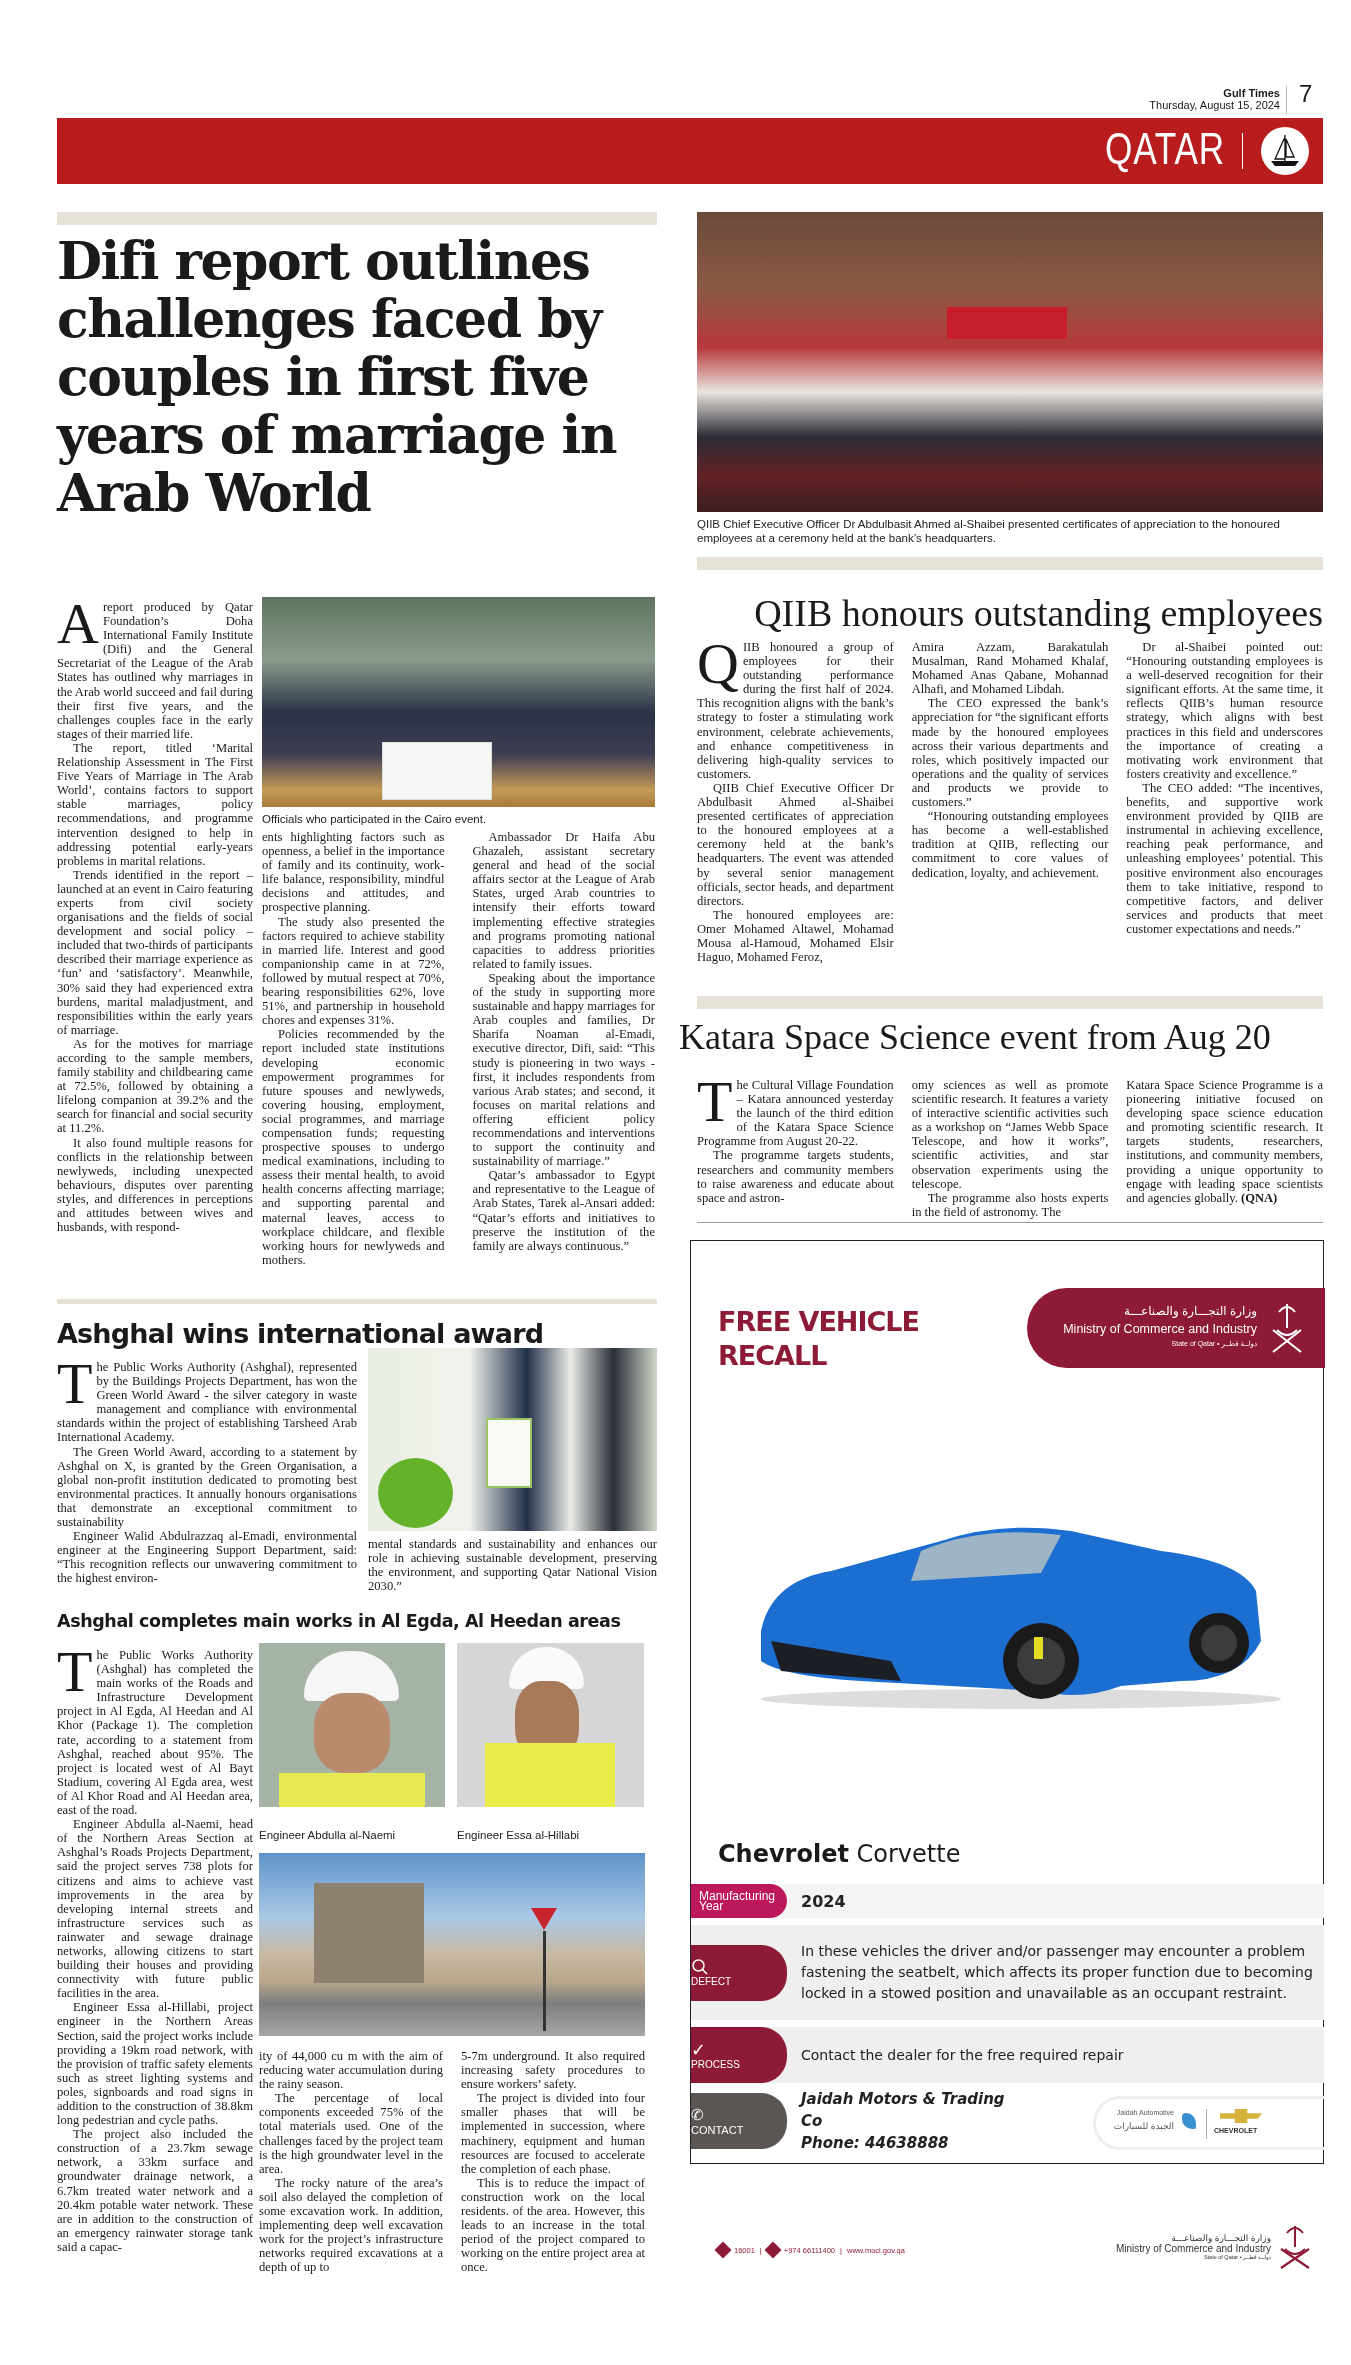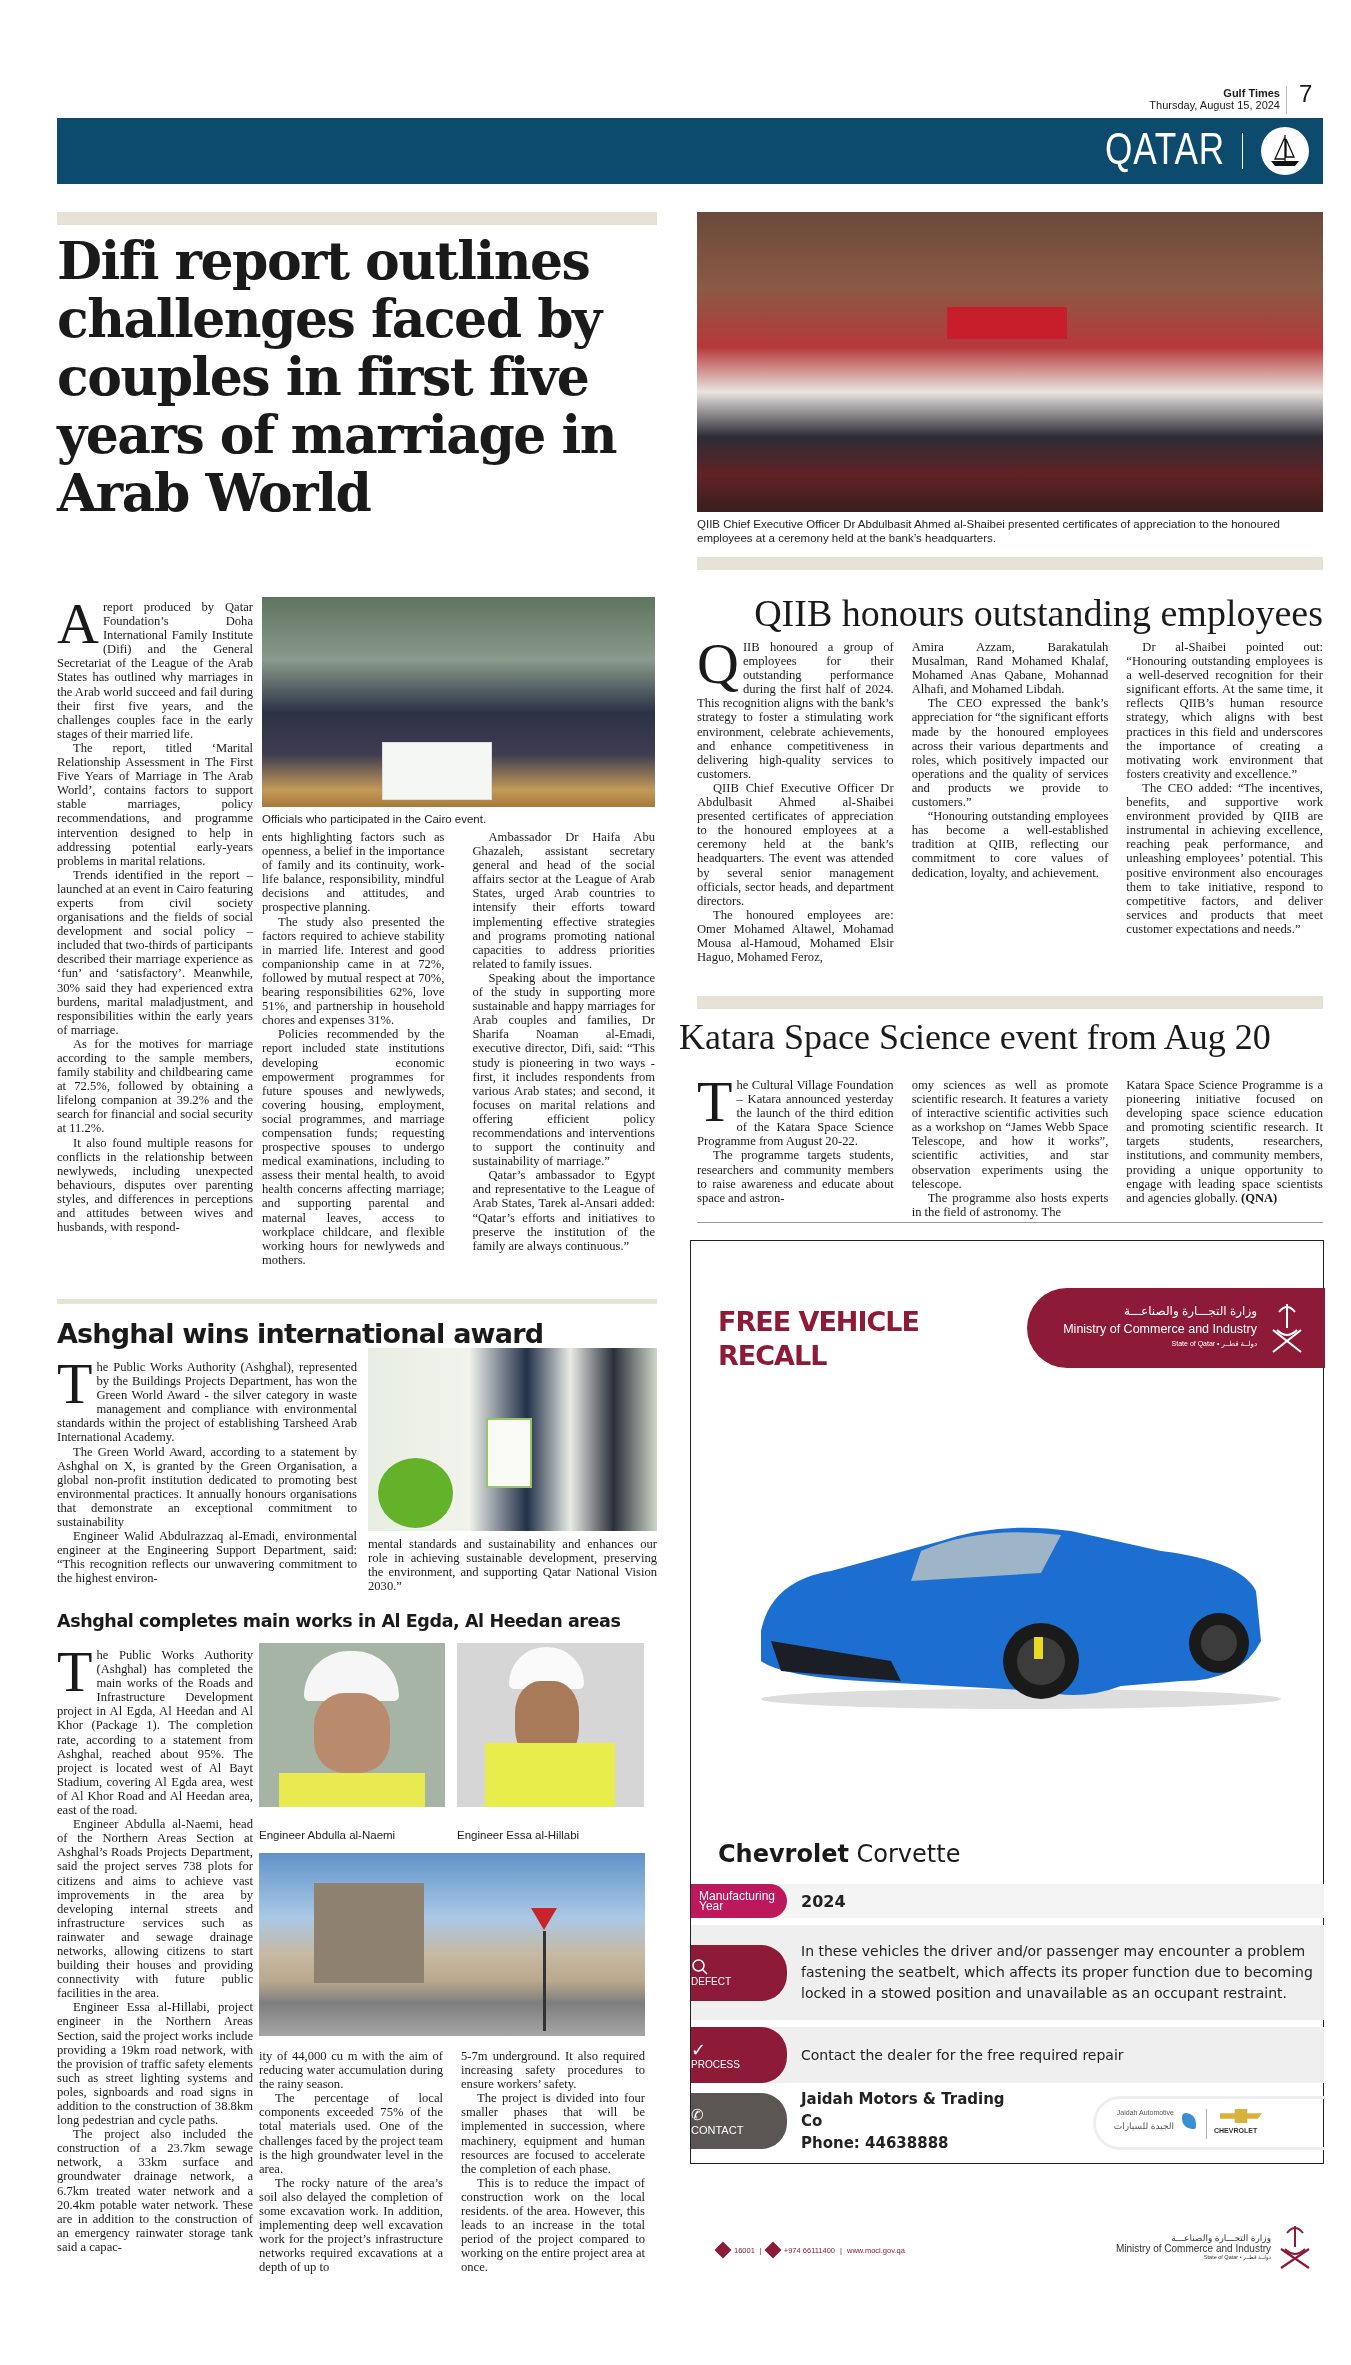--- a/index.html
+++ b/index.html
@@ -13,21 +13,21 @@
   .caption { font-family: "Liberation Sans", sans-serif; font-size: 11.5px; line-height: 14px; color: #222; }
   .tanbar { background: #e6e3d6; height: 13px; }
   .photo { overflow: hidden; }
   .cols { display: flex; gap: 28px; }
   .cols > div { flex: 1; }
 
   
   .gt-name { font-family: "Liberation Sans", sans-serif; font-weight: bold; font-size: 11px; text-align: right; }
   .gt-date { font-family: "Liberation Sans", sans-serif; font-size: 11px; text-align: right; }
   .page-num { font-family: "Liberation Sans", sans-serif; font-size: 24px; }
-  .redbar { background: #0c4a6e; }
+  .redbar { background: #b91c1c; }
   .section-title { font-family: "Liberation Sans", sans-serif; font-weight: normal; font-size: 44px; color: #fff; letter-spacing: 1px; transform: scaleX(0.8); transform-origin: right center; }
 
   .h1 { font-family: "DejaVu Serif", serif; font-weight: bold; font-size: 52px; line-height: 58px; letter-spacing: -1.5px; }
   .h2 { font-family: "Liberation Serif", serif; font-size: 38px; line-height: 44px; }
   .h3 { font-family: "DejaVu Sans", sans-serif; font-weight: bold; font-size: 27px; letter-spacing: -0.8px; }
   .h4 { font-family: "DejaVu Sans", sans-serif; font-weight: bold; font-size: 17.5px; letter-spacing: -0.4px; }
 
   
   .ad { border: 1px solid #222; background: #fff; }
   .ad-title { font-family: "DejaVu Sans", sans-serif; font-weight: bold; font-size: 27px; line-height: 34px; color: #8d1a36; letter-spacing: -1px; }
@@ -252,21 +252,21 @@
       <span>PROCESS</span>
     </div>
     <div class="ad-text">Contact the dealer for the free required repair</div>
   </div>
 
   <div class="abs" style="left:0;top:852px;width:330px;height:56px;display:flex;align-items:center;">
     <div class="ad-tag" style="width:96px;height:56px;background:#5b5654;flex-shrink:0;">
       <span style="font-size:15px;">✆</span>
       <span style="font-size:11px;">CONTACT</span>
     </div>
-    <div style="padding-left:14px;font-family:'DejaVu Sans',sans-serif;font-size:15px;line-height:22px;font-weight:bold;color:#222;">
+    <div style="padding-left:14px;font-family:'DejaVu Sans',sans-serif;font-size:15px;line-height:22px;font-weight:bold;color:#222;font-style:italic;">
       <div>Jaidah Motors &amp; Trading Co</div>
       <div>Phone: 44638888</div>
     </div>
   </div>
 
   <div class="abs" style="left:402px;top:855px;width:232px;height:54px;border:3px solid #eee;border-right:none;border-radius:30px 0 0 30px;">
     <div class="abs" style="left:16px;top:10px;width:62px;text-align:right;font-family:'Liberation Sans',sans-serif;font-size:7px;color:#555;">Jaidah Automotive</div>
     <div class="abs" style="left:16px;top:22px;width:62px;text-align:right;font-family:'Liberation Sans',sans-serif;font-size:9px;color:#555;">الجيدة للسيارات</div>
     <div class="abs" style="left:86px;top:14px;width:14px;height:16px;background:#3a8fd1;border-radius:4px 10px 2px 10px;"></div>
     <div class="abs" style="left:110px;top:10px;width:1px;height:30px;background:#aaa;"></div>

